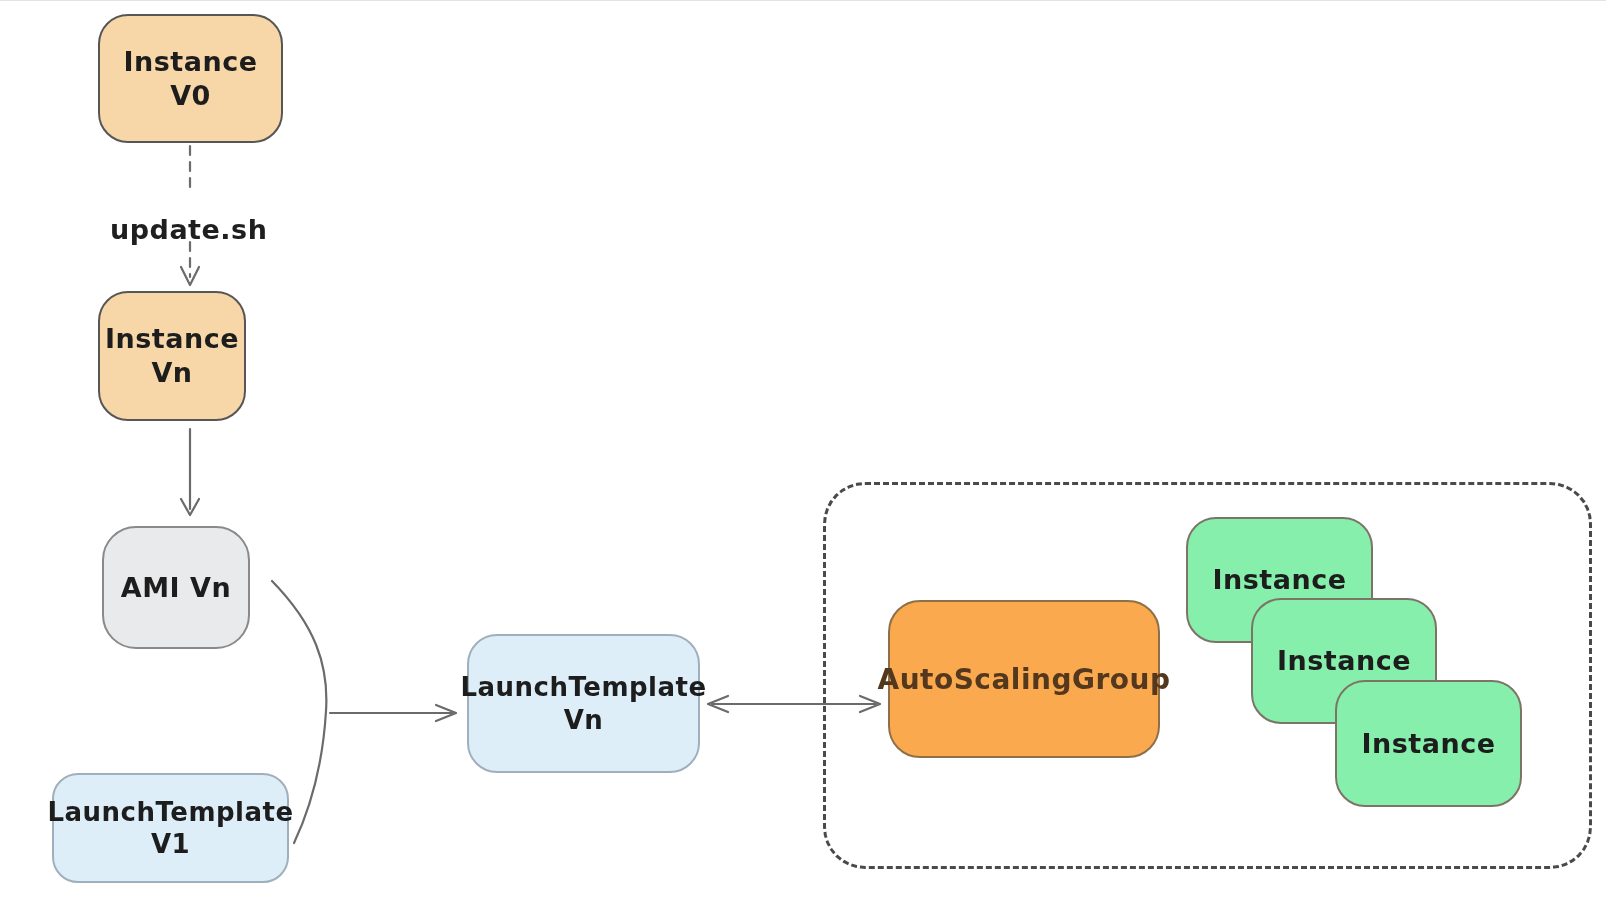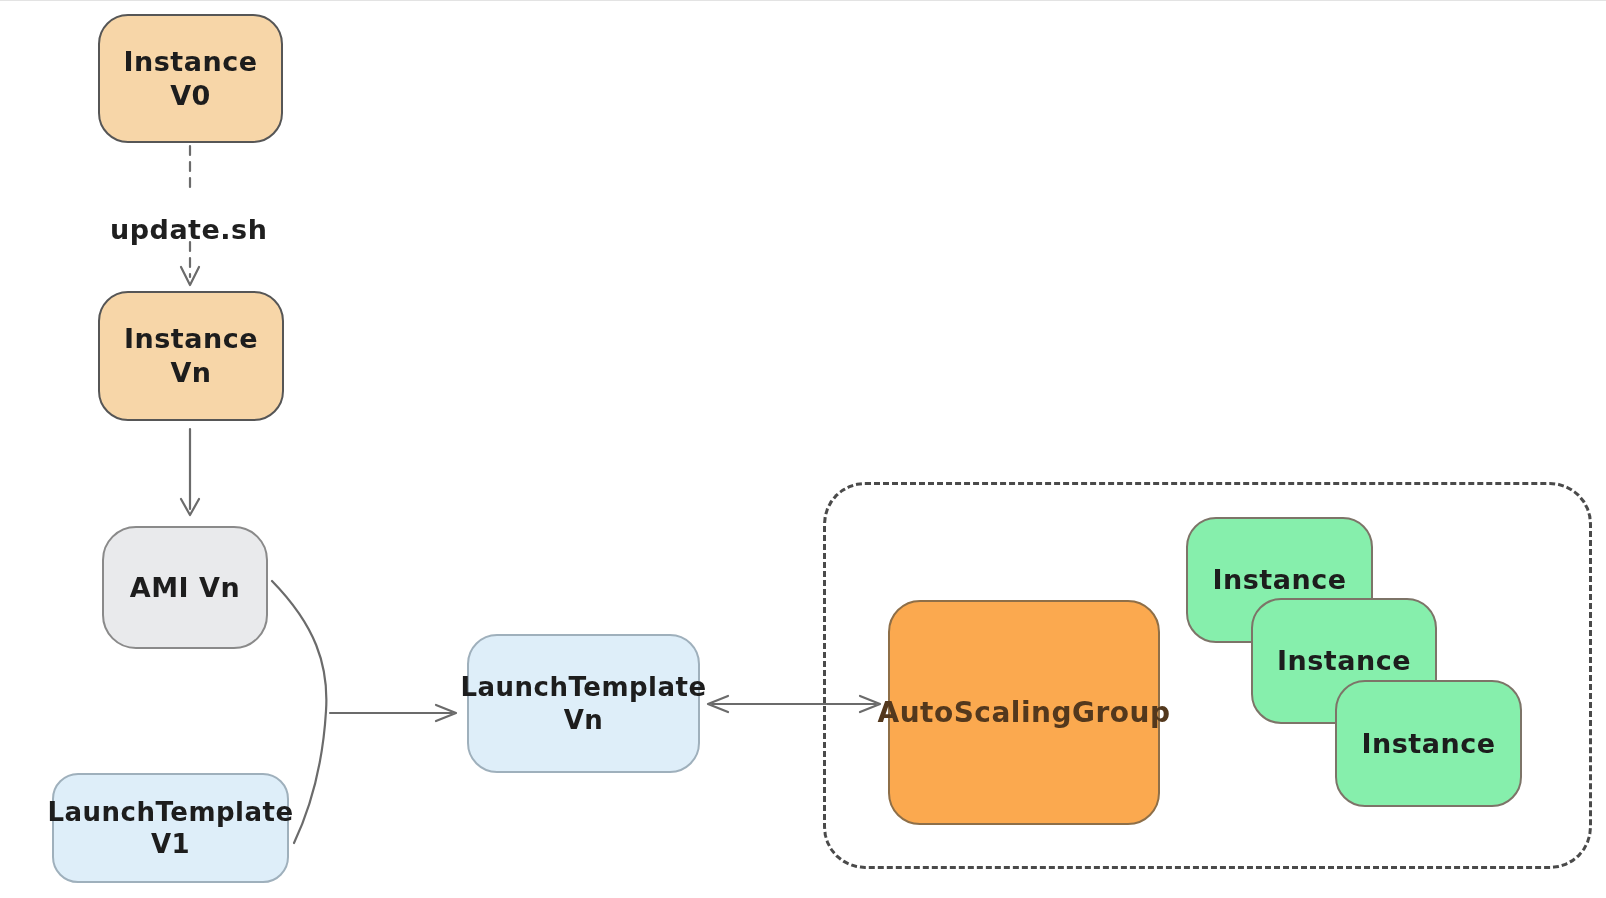--- a/index.html
+++ b/index.html
@@ -37,25 +37,25 @@
 
   
   .fill-orange  { background: #f7d6a8; border-color: #565656; }
   .fill-orange2 { background: #86efac; border-color: #7d7468; }
   .fill-gray    { background: #e9eaec; border-color: #8a8a8a; }
   .fill-blue    { background: #deeef9; border-color: #9fb0bc; }
   .fill-asg     { background: #fba94f; border-color: #8e6f48; color: #53381d; }
 
   
   #node-instance-v0 { left: 98px;  top: 13px;  width: 185px; height: 129px; }
-  #node-instance-vn { left: 98px;  top: 290px; width: 186px; height: 130px; }
-  #node-ami-vn      { left: 102px; top: 525px; width: 166px; height: 123px; border-radius: 34px; }
+  #node-instance-vn { left: 98px;  top: 290px; width: 148px; height: 130px; }
+  #node-ami-vn      { left: 102px; top: 525px; width: 148px; height: 123px; border-radius: 34px; }
   #node-lt-v1       { left: 52px;  top: 772px; width: 237px; height: 110px; font-size: 26px; border-radius: 26px; }
   #node-lt-vn       { left: 467px; top: 633px; width: 233px; height: 139px; font-size: 26px; }
-  #node-asg         { left: 888px; top: 599px; width: 272px; height: 225px; font-size: 28px; border-radius: 32px; }
+  #node-asg         { left: 888px; top: 599px; width: 272px; height: 158px; font-size: 28px; border-radius: 32px; }
   #node-asg-inst-1  { left: 1186px; top: 516px; width: 187px; height: 126px; z-index: 1; }
   #node-asg-inst-2  { left: 1251px; top: 597px; width: 186px; height: 126px; z-index: 2; }
   #node-asg-inst-3  { left: 1335px; top: 679px; width: 187px; height: 127px; z-index: 3; }
 
   #asg-group-box {
     position: absolute;
     left: 823px; top: 481px;
     width: 769px; height: 387px;
     border: 3px dashed #4a4a4a;
     border-radius: 42px;

